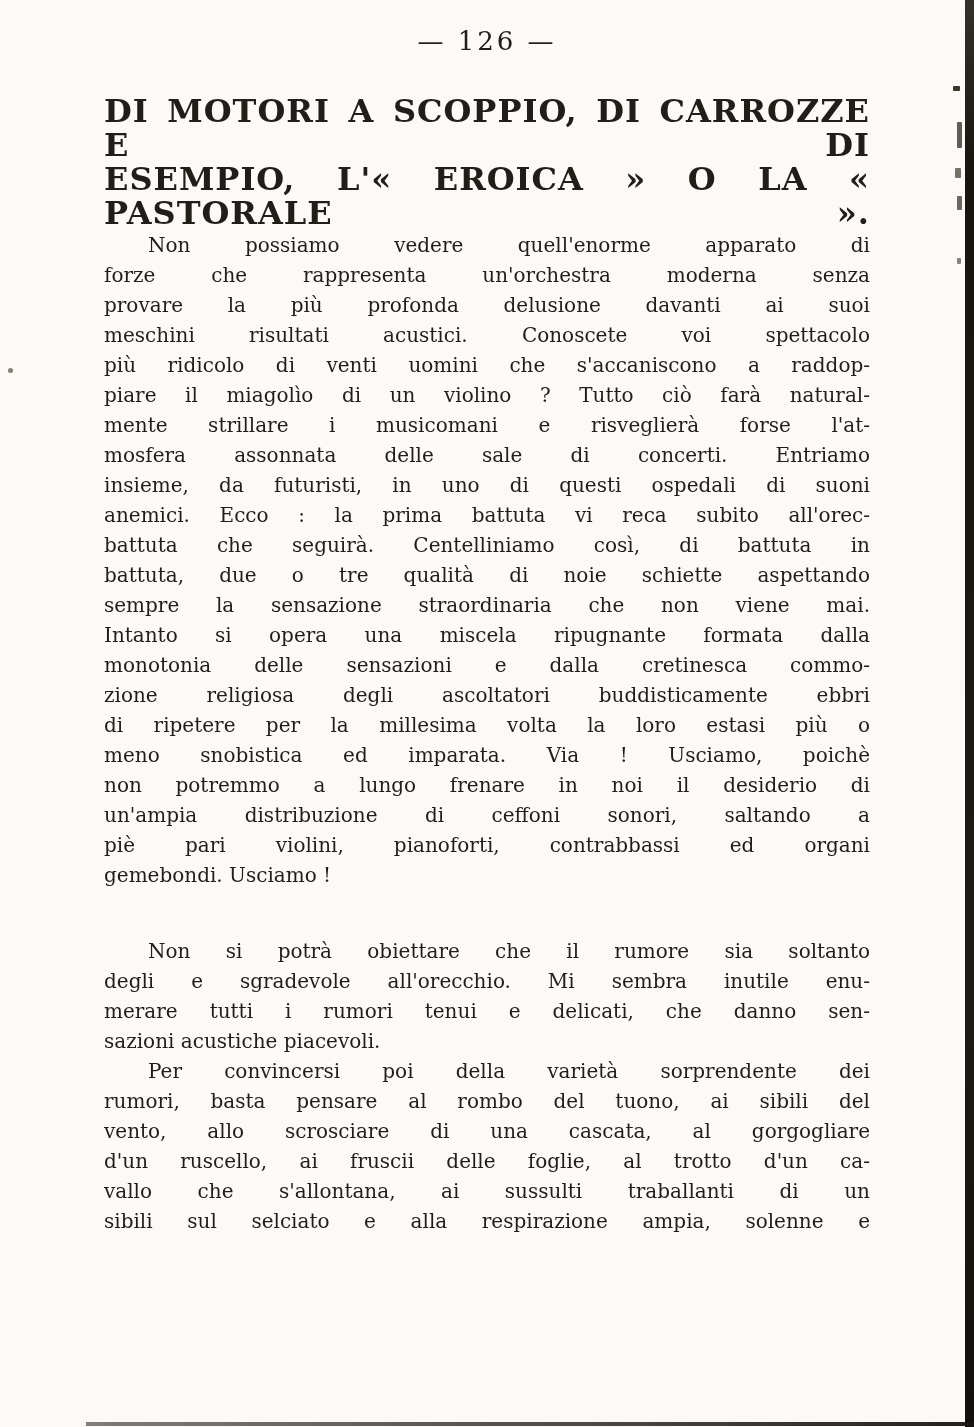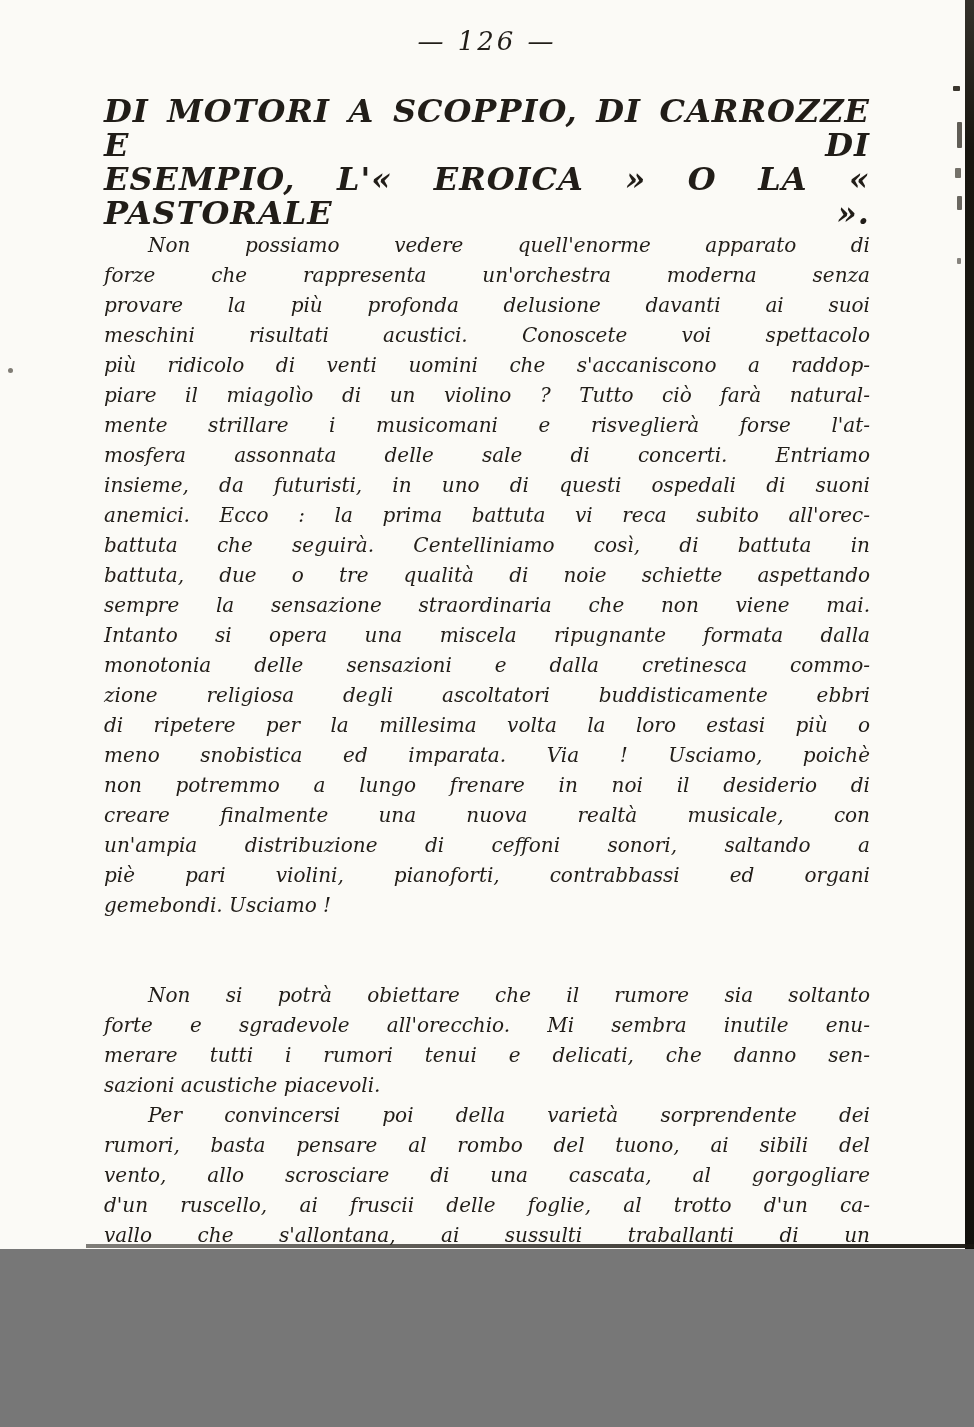--- a/index.html
+++ b/index.html
@@ -1,27 +1,26 @@
 <!DOCTYPE html>
 <html lang="it" style="--paper: #fbfaf6; --ink: #211d18;"><head>
 <meta charset="utf-8">
 <style>
   html, body { margin: 0; padding: 0; }
   body { background: #777; }
 
   .page {
     position: relative;
     width: 974px;
-    height: 1249px;
+    height: 1427px;
     margin: 0 auto;
     background: var(--paper, #fbfaf6);
     color: var(--ink, #211d18);
     font-family: "DejaVu Serif", "Liberation Serif", serif;
     overflow: hidden;
-    font-style: italic;
   }
 
   .text-area {
     position: absolute;
     left: 104px;
     top: 24px;
     width: 766px;
   }
 
   .page-number {
@@ -39,21 +38,21 @@
     font-size: 32px;
     line-height: 34px;
     letter-spacing: 1px;
   }
 
   .block.body {
     font-size: 20px;
     line-height: 30px;
   }
 
-  .block.gap { margin-top: 60px; }
+  .block.gap { margin-top: 46px; }
 
   .line {
     text-align: justify;
     text-align-last: justify;
     text-justify: inter-word;
     white-space: normal;
   }
   .line.no-just { text-align-last: left; }
   .line.indent  { padding-left: 44px; }
 
@@ -103,28 +102,27 @@
           <div class="line">anemici. Ecco : la prima battuta vi reca subito all'orec-</div>
           <div class="line">battuta che seguirà. Centelliniamo così, di battuta in</div>
           <div class="line">battuta, due o tre qualità di noie schiette aspettando</div>
           <div class="line">sempre la sensazione straordinaria che non viene mai.</div>
           <div class="line">Intanto si opera una miscela ripugnante formata dalla</div>
           <div class="line">monotonia delle sensazioni e dalla cretinesca commo-</div>
           <div class="line">zione religiosa degli ascoltatori buddisticamente ebbri</div>
           <div class="line">di ripetere per la millesima volta la loro estasi più o</div>
           <div class="line">meno snobistica ed imparata. Via ! Usciamo, poichè</div>
           <div class="line">non potremmo a lungo frenare in noi il desiderio di</div>
-          <div class="line">creare finalmente una nuova realtà musicale, con</div>
           <div class="line">un'ampia distribuzione di ceffoni sonori, saltando a</div>
           <div class="line">piè pari violini, pianoforti, contrabbassi ed organi</div>
           <div class="line no-just">gemebondi. Usciamo !</div>
         </div>
         <div class="block body gap">
           <div class="line indent">Non si potrà obiettare che il rumore sia soltanto</div>
-          <div class="line">forte e sgradevole all'orecchio. Mi sembra inutile enu-</div>
+          <div class="line">degli e sgradevole all'orecchio. Mi sembra inutile enu-</div>
           <div class="line">merare tutti i rumori tenui e delicati, che danno sen-</div>
           <div class="line no-just">sazioni acustiche piacevoli.</div>
         </div>
         <div class="block body">
           <div class="line indent">Per convincersi poi della varietà sorprendente dei</div>
           <div class="line">rumori, basta pensare al rombo del tuono, ai sibili del</div>
           <div class="line">vento, allo scrosciare di una cascata, al gorgogliare</div>
           <div class="line">d'un ruscello, ai fruscii delle foglie, al trotto d'un ca-</div>
           <div class="line">vallo che s'allontana, ai sussulti traballanti di un</div>
           <div class="line">sibili sul selciato e alla respirazione ampia, solenne e</div>

